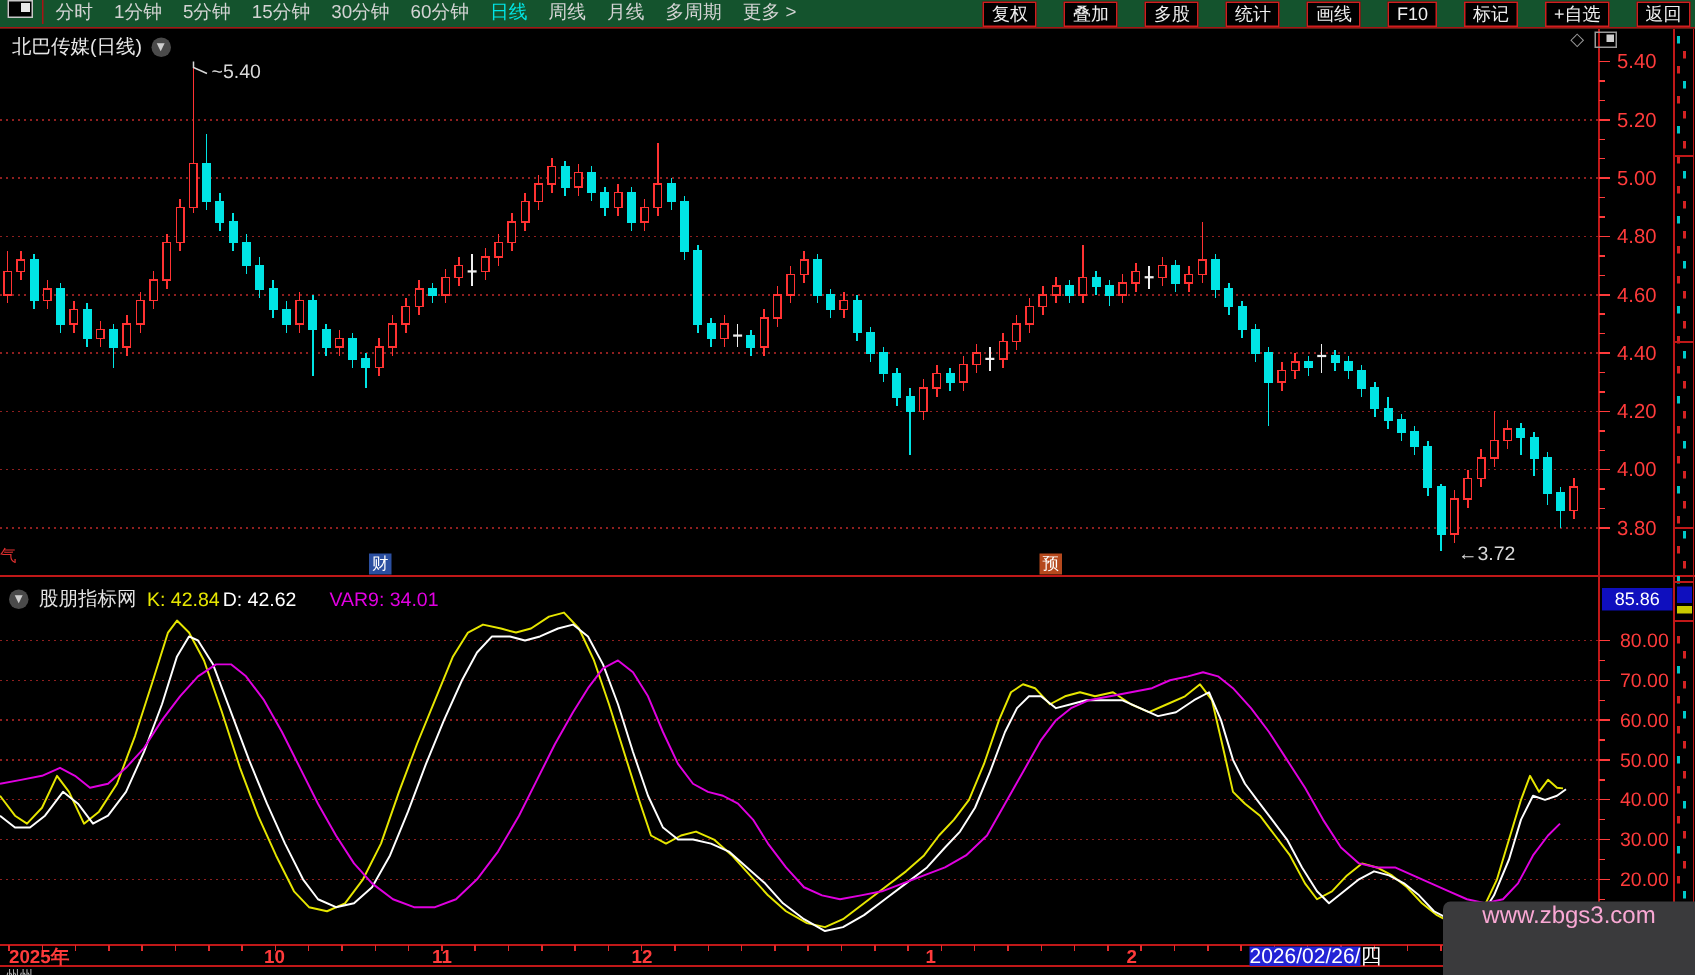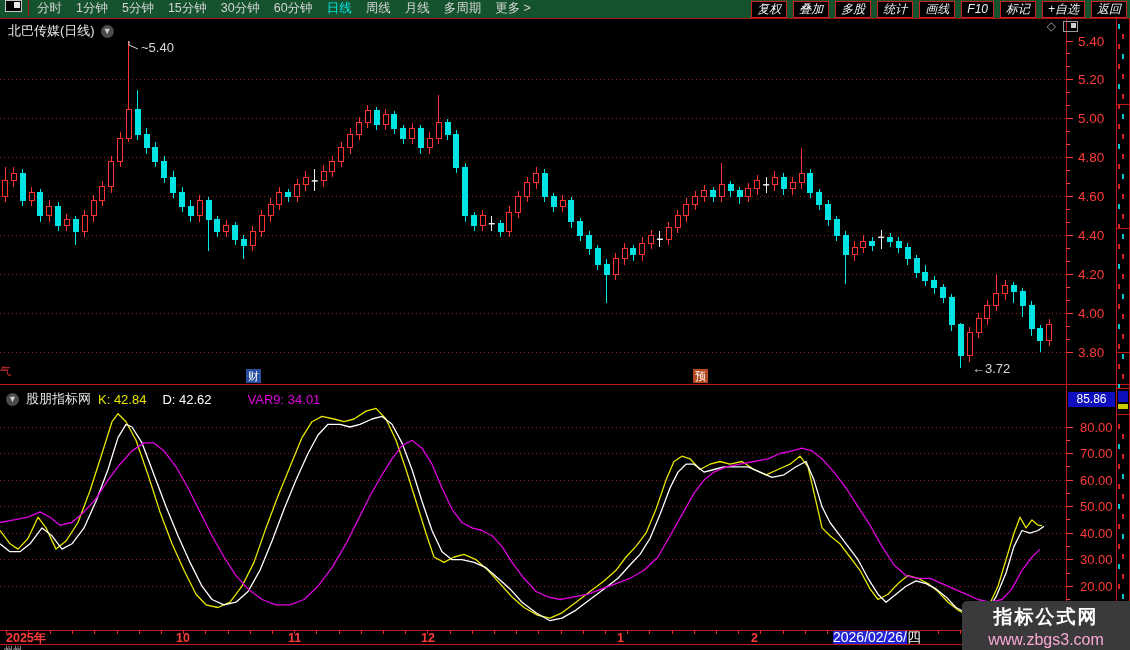--- a/index.html
+++ b/index.html
@@ -8,21 +8,21 @@
     font-family:"Liberation Sans",sans-serif;-webkit-font-smoothing:none;
   }
   .abs{position:absolute;}
   
   #toolbar{left:0;top:0;width:1130px;height:18px;background:#14532d;border-bottom:1px solid #a81414;display:flex;align-items:flex-start;}
   #tb-win{width:15px;height:10px;border:1px solid #c8c8c8;margin:0 6px 0 5px;position:relative;background:#000;}
   #tb-win::after{content:"";position:absolute;right:1px;top:1px;width:6px;height:6px;background:#e8e8e8;}
   #tb-sep{width:1px;height:16px;background:#a81414;margin-right:8px;}
   .tb-item{color:#d4d4d4;font-size:12.5px;margin-right:14px;white-space:nowrap;cursor:default;}
   .tb-item.active{color:#00e5e5;}
-  #tb-right{position:absolute;right:3px;top:1px;display:flex;gap:6px;font-style:italic;}
+  #tb-right{position:absolute;right:3px;top:1px;display:flex;gap:18px;}
   .tb-btn{border:1px solid #cf1f1f;color:#f0f0f0;font-size:12px;line-height:13px;height:13px;padding:1px 5px;background:#000;white-space:nowrap;}
   .title{color:#e8e8e8;font-size:13px;}
   .chev{width:13px;height:13px;border-radius:50%;background:#4a4a4a;color:#cfcfcf;font-size:9px;line-height:12px;text-align:center;display:inline-block;}
   #main-title-row{left:8px;top:22px;display:flex;align-items:center;gap:6px;}
   #ind-header{left:6px;top:390px;display:flex;align-items:center;gap:7px;font-size:13px;}
   #ind-name{color:#e2e2e2;}
   .legend-item{white-space:nowrap;}
   .badge{position:absolute;width:15px;height:14px;color:#fff;font-size:11px;line-height:14px;text-align:center;}
   #marker-left{left:0px;top:366px;color:#e03030;font-size:11px;line-height:11px;}
   #topright-icons{right:52px;top:20px;display:flex;gap:7px;align-items:center;}
@@ -525,21 +525,21 @@
 
 <div id="marker-left" class="abs">气</div>
 <div id="badges">
     <div class="badge" style="left: 246px; top: 369px; background: rgb(43, 79, 160);">财</div>
     <div class="badge" style="left: 693px; top: 369px; background: rgb(181, 73, 29);">预</div>
   </div>
 
 <div id="ind-header" class="abs">
   <span class="chev">▼</span>
   <span id="ind-name">股朋指标网</span>
-  <span id="ind-legend" style="display:flex;gap:16px;">
+  <span id="ind-legend" style="display:flex;gap:2px;">
       <div class="legend-item" style="color: rgb(230, 230, 0);">K: 42.84</div>
       <div class="legend-item" style="color: rgb(255, 255, 255);">D: 42.62</div>
       <div class="legend-item" style="color: rgb(224, 0, 224); margin-left: 20px;">VAR9: 34.01</div>
     </span>
 </div>
 
 <div id="cur-val-box" class="abs">85.86</div>
 
 <div id="xlabels">
     <div class="xlabel" style="left: 6px;">2025年</div>
@@ -547,15 +547,14 @@
     <div class="xlabel" style="left: 288px;">11</div>
     <div class="xlabel" style="left: 421px;">12</div>
     <div class="xlabel" style="left: 617px;">1</div>
     <div class="xlabel" style="left: 751px;">2</div>
   </div>
 <div id="date-hl" class="abs">2026/02/26/四</div>
 
 <div id="sliver" class="abs">州州</div>
 
 <div id="watermark" class="abs">
-  <div id="wm1">指标公式网</div>
   <div id="wm2">www.zbgs3.com</div>
 </div>
 
 </body></html>

